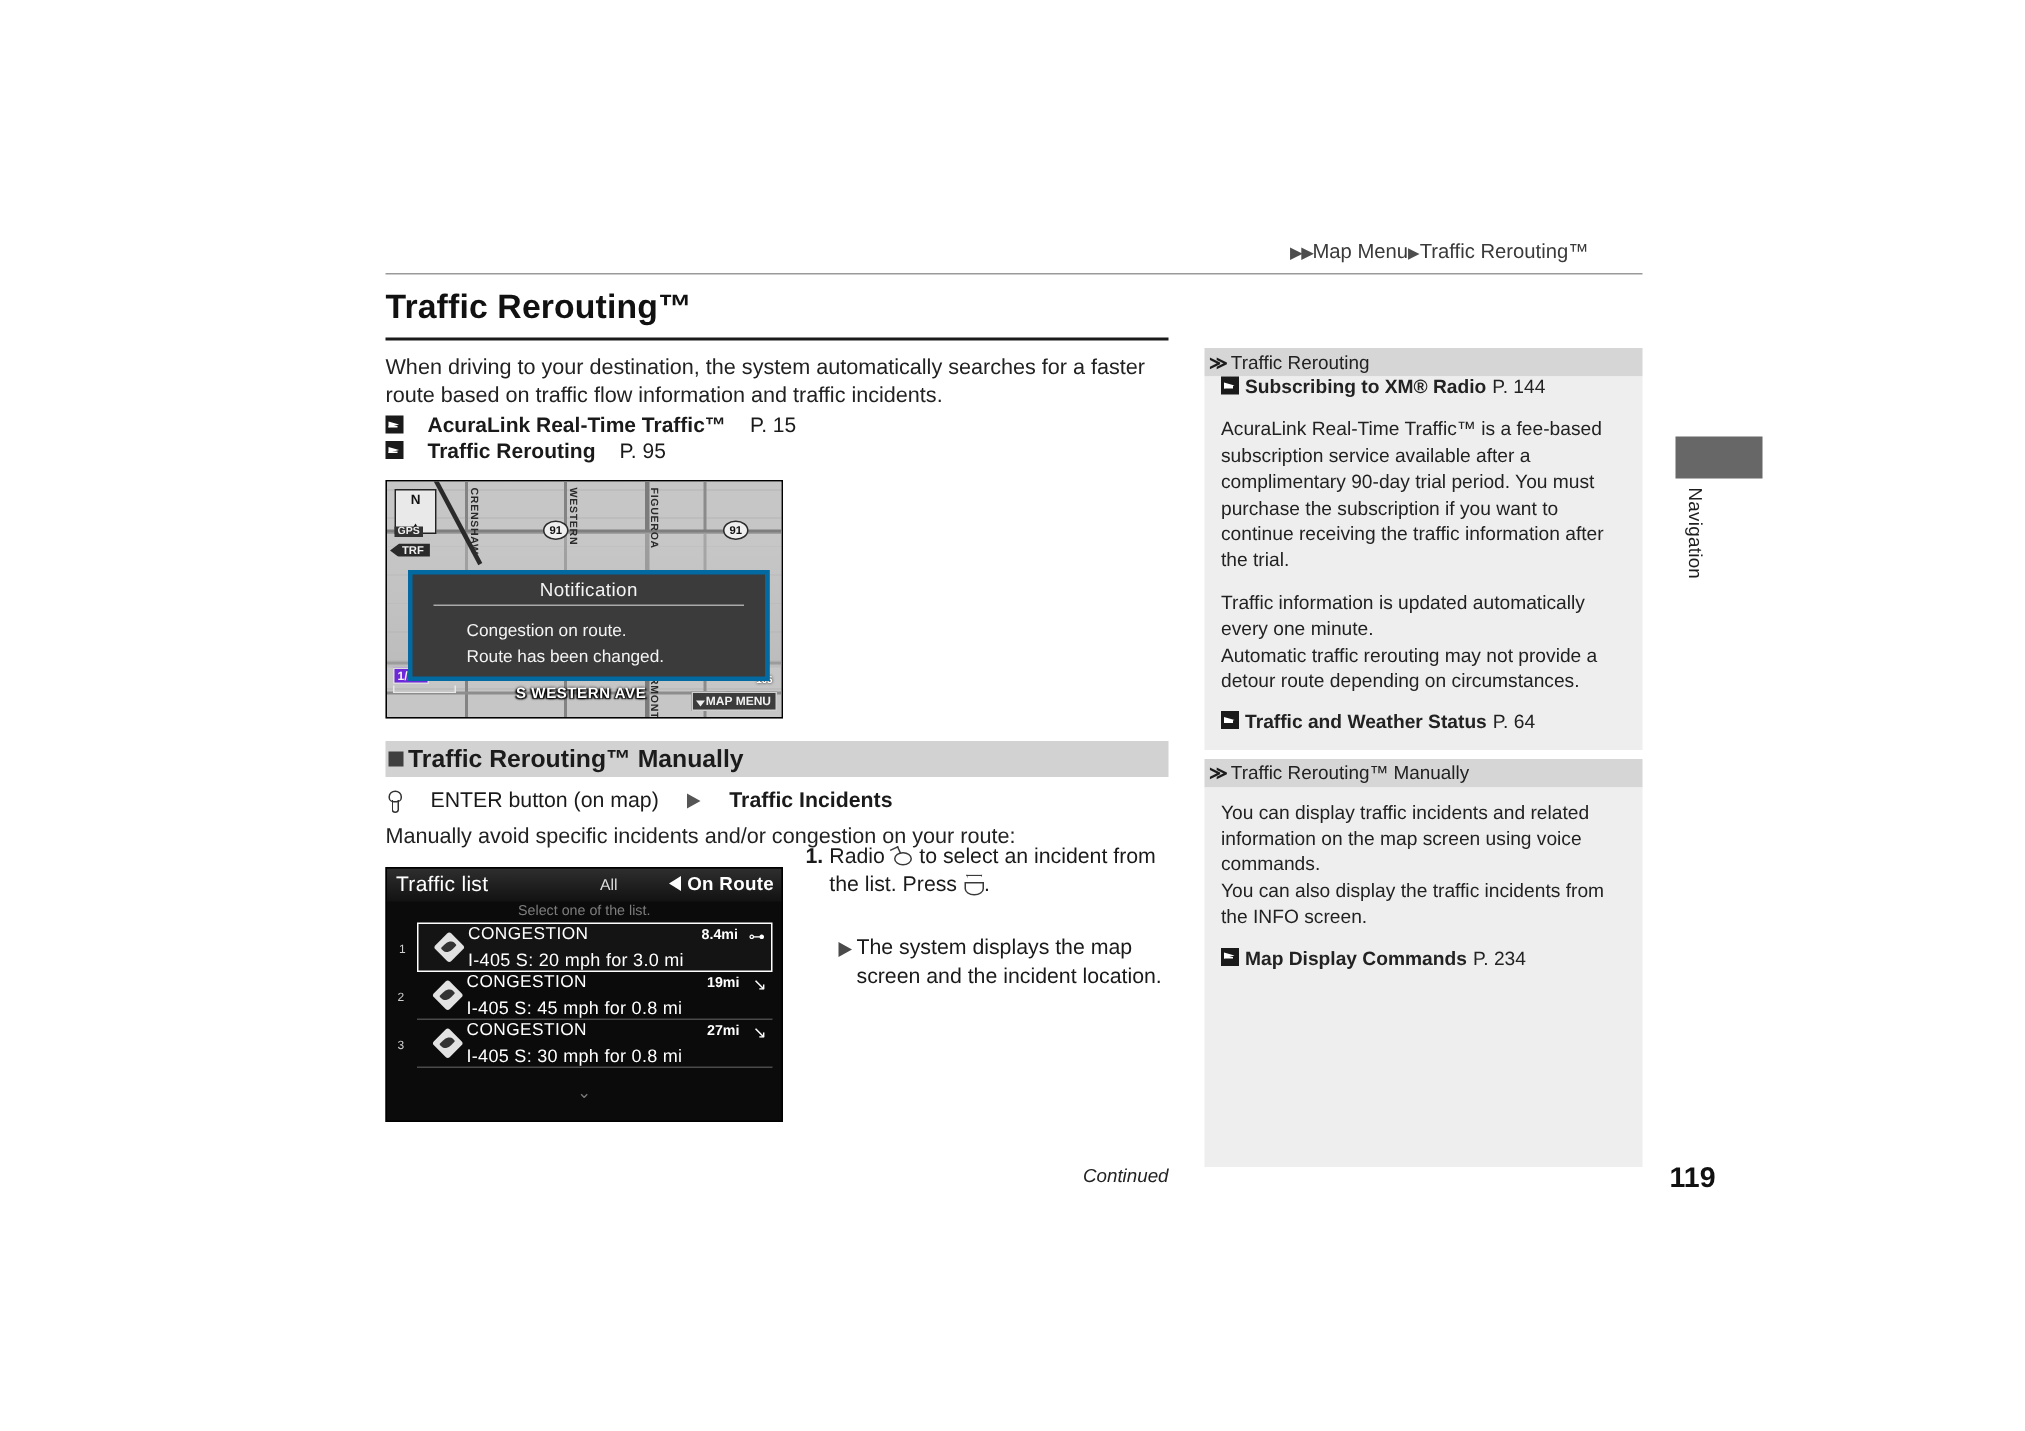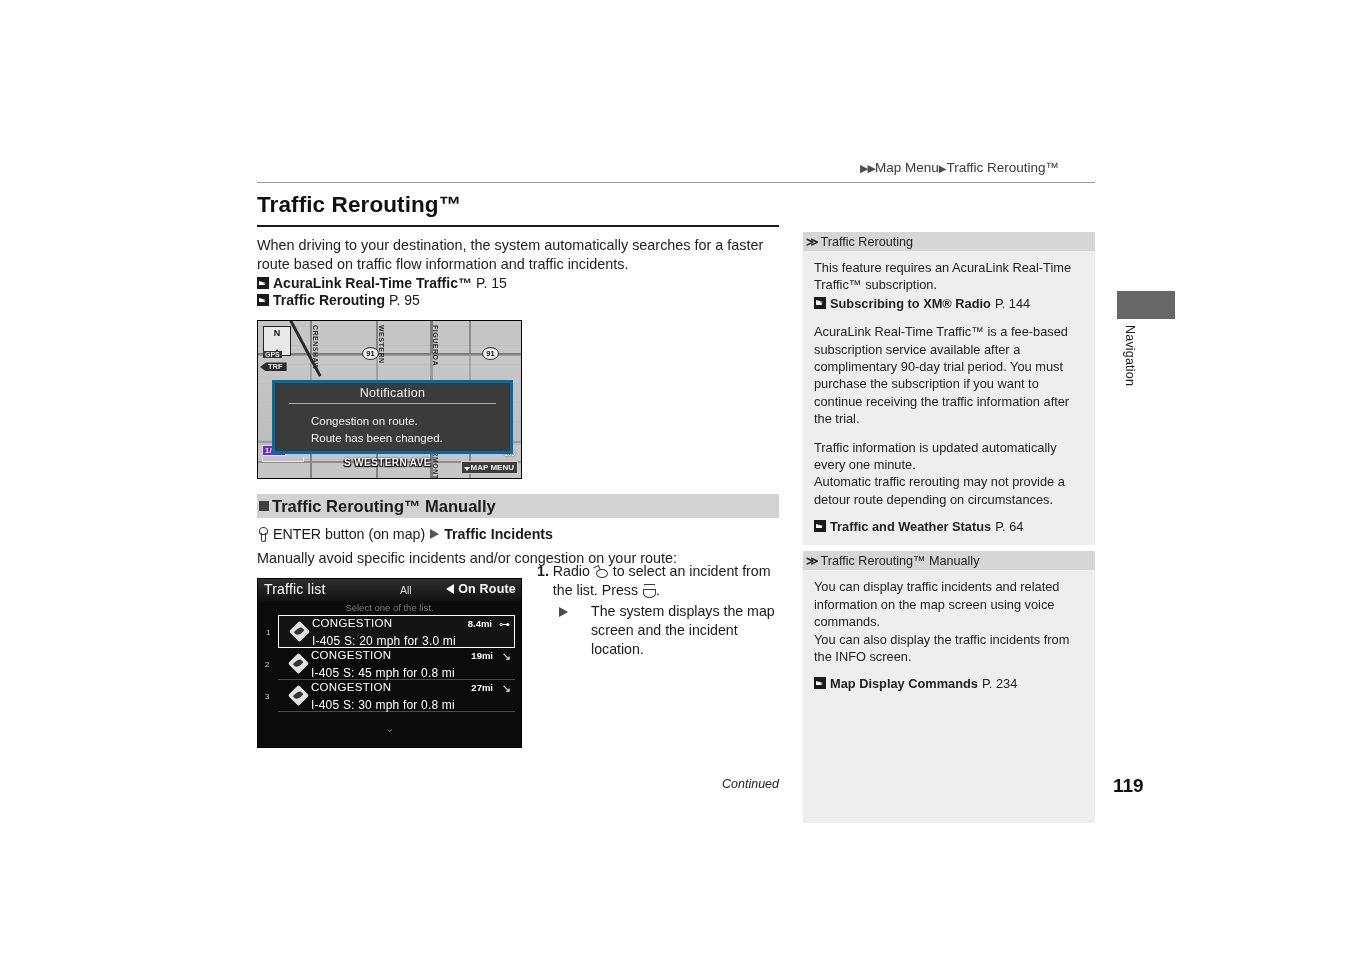--- a/index.html
+++ b/index.html
@@ -56,21 +56,21 @@
     margin: 9px 0 0 0;
     color: #222;
   }
 
   
   .ref {
     font-size: 14px;
     margin-top: 1px;
     display: flex;
     align-items: baseline;
-    gap: 4px;
+    gap: 16px;
   }
   .ref b { font-weight: bold; }
   .ref .pg { font-weight: normal; }
   .reficon {
     display: inline-block;
     width: 12px; height: 12px;
     background: #1a1a1a;
     position: relative;
     flex: 0 0 auto;
     transform: translateY(1px);
@@ -267,21 +267,21 @@
   }
   .sec-sq {
     width: 10px; height: 10px;
     background: #3f3f3f;
     margin: 0 3px 0 2px;
     flex: 0 0 auto;
   }
   .cmdline {
     margin-top: 8px;
     font-size: 14.2px;
-    display: flex; align-items: center; gap: 5px;
+    display: flex; align-items: center; gap: 19px;
   }
   .cmdline b { font-weight: bold; }
   .enter-icon {
     position: relative;
     width: 11px; height: 15px;
     flex: 0 0 auto;
   }
   .enter-icon::before {
     content:""; position:absolute; left:2px; top:0;
     width: 7px; height: 6px;
@@ -433,22 +433,22 @@
     clip-path: polygon(0 0, 100% 0, 72% 100%, 28% 100%);
   }
   .press-icon::after {
     content:"";
     position:absolute; left: 1px; top: 5px;
     width: 11px; height: 7px;
     border: 1.3px solid #3a3a3a;
     border-radius: 0 0 50% 50%;
   }
   .substep {
-    display: flex; gap: 23px;
-    margin-top: 2px;
+    display: flex; gap: 3px;
+    margin-top: 23px;
     margin-left: 22px;
   }
   .substep .tri-right { border-left-color: #4a4a4a; margin-top: 5px; }
 
   
   .side { position: absolute; left: 803px; top: 232px; width: 292px; }
   .side-tab {
     background: #d6d6d6;
     height: 19px;
     display: flex; align-items: center;
@@ -685,21 +685,20 @@
     </div>
   </div>
 
   <div class="side">
 
     <div class="side-tab">
       <span class="chev">≫</span>
       <span>Traffic Rerouting</span>
     </div>
     <div class="side-body">
-      <p>This feature requires an AcuraLink Real-Time Traffic™ subscription.</p>
       <div class="side-ref" style="margin-top:-10px; margin-bottom:11px;">
         <span class="reficon"></span>
         <b>Subscribing to XM® Radio</b>
         <span>P. 144</span>
       </div>
       <p>AcuraLink Real-Time Traffic™ is a fee-based subscription service available after a complimentary 90-day trial period. You must purchase the subscription if you want to continue receiving the traffic information after the trial.</p>
       <p style="margin-bottom:0;">Traffic information is updated automatically every one minute.</p>
       <p>Automatic traffic rerouting may not provide a detour route depending on circumstances.</p>
       <div class="side-ref">
         <span class="reficon"></span>

